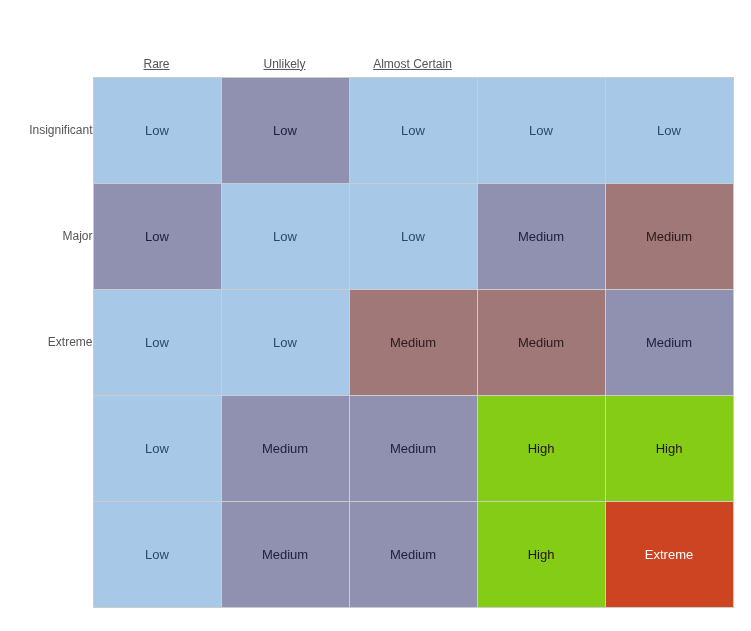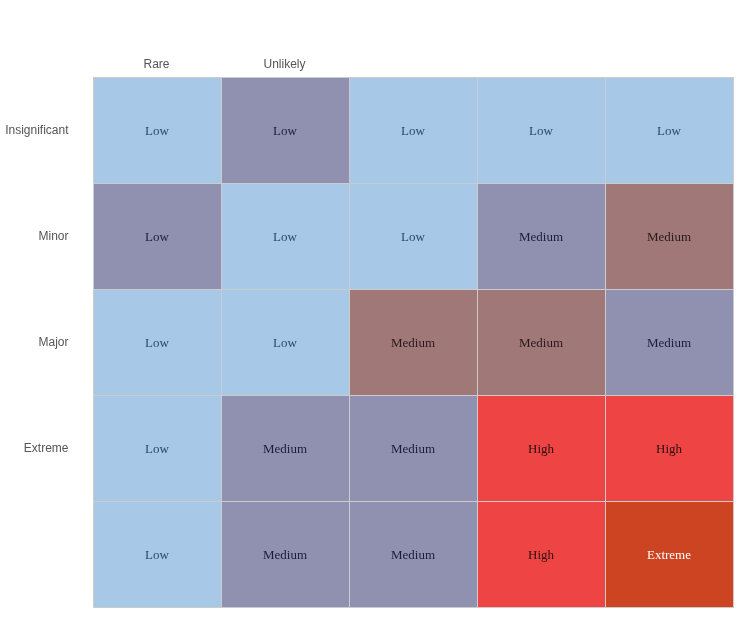--- a/index.html
+++ b/index.html
@@ -30,21 +30,21 @@
       flex-direction: column;
       justify-content: flex-start;
       align-items: flex-end;
       padding-top: 36px;
     }
     .y-label {
       height: 106px;
       display: flex;
       align-items: center;
       justify-content: flex-end;
-      padding-right: 24px;
+      padding-right: 0;
       font-size: 12px;
       color: #555;
       width: 75px;
     }
     .matrix-right {
       display: flex;
       flex-direction: column;
     }
     .x-labels {
       display: flex;
@@ -54,66 +54,66 @@
       width: 128px;
       text-align: center;
       font-size: 12px;
       color: #555;
       padding-bottom: 6px;
       height: 36px;
       display: flex;
       align-items: flex-end;
       justify-content: center;
       line-height: 1.2;
+      text-decoration: underline;
     }
     .matrix-grid {
       display: flex;
       flex-direction: column;
       border-left: 1px solid #ccc;
       border-top: 1px solid #ccc;
     }
     .matrix-row {
       display: flex;
       flex-direction: row;
-      font-family: Liberation Serif, serif;
     }
     .matrix-cell {
       width: 128px;
       height: 106px;
       display: flex;
       align-items: center;
       justify-content: center;
       font-size: 13px;
       font-weight: 400;
       border-right: 1px solid #ccc;
       border-bottom: 1px solid #ccc;
       color: #333;
     }
     .cell-low-blue { background-color: #a8c8e8; color: #2a4a6a; }
     .cell-low-gray { background-color: #9090b0; color: #1e1e3a; }
     .cell-medium { background-color: #a07878; color: #2a1a1a; }
-    .cell-high { background-color: #ef4444; color: #2a1010; }
+    .cell-high { background-color: #84cc16; color: #2a1010; }
     .cell-extreme { background-color: #cc4422; color: #fff; }
   </style>
 </head>
 <body>
 
 <div>
   <div class="chart-title"></div>
   <div class="matrix-wrapper">
     <div class="y-labels" id="y-labels-container">
         <div class="y-label">Insignificant</div>
-        <div class="y-label">Minor</div>
         <div class="y-label">Major</div>
         <div class="y-label">Extreme</div>
       </div>
     <div class="matrix-right">
       <div class="x-labels" id="x-labels-container">
           <div class="x-label">Rare</div>
           <div class="x-label">Unlikely</div>
+          <div class="x-label">Almost Certain</div>
         </div>
       <div class="matrix-grid" id="matrix-grid">
           <div class="matrix-row">
             <div class="matrix-cell cell-low-blue">Low</div>
             <div class="matrix-cell cell-low-gray">Low</div>
             <div class="matrix-cell cell-low-blue">Low</div>
             <div class="matrix-cell cell-low-blue">Low</div>
             <div class="matrix-cell cell-low-blue">Low</div>
           </div>
           <div class="matrix-row">

